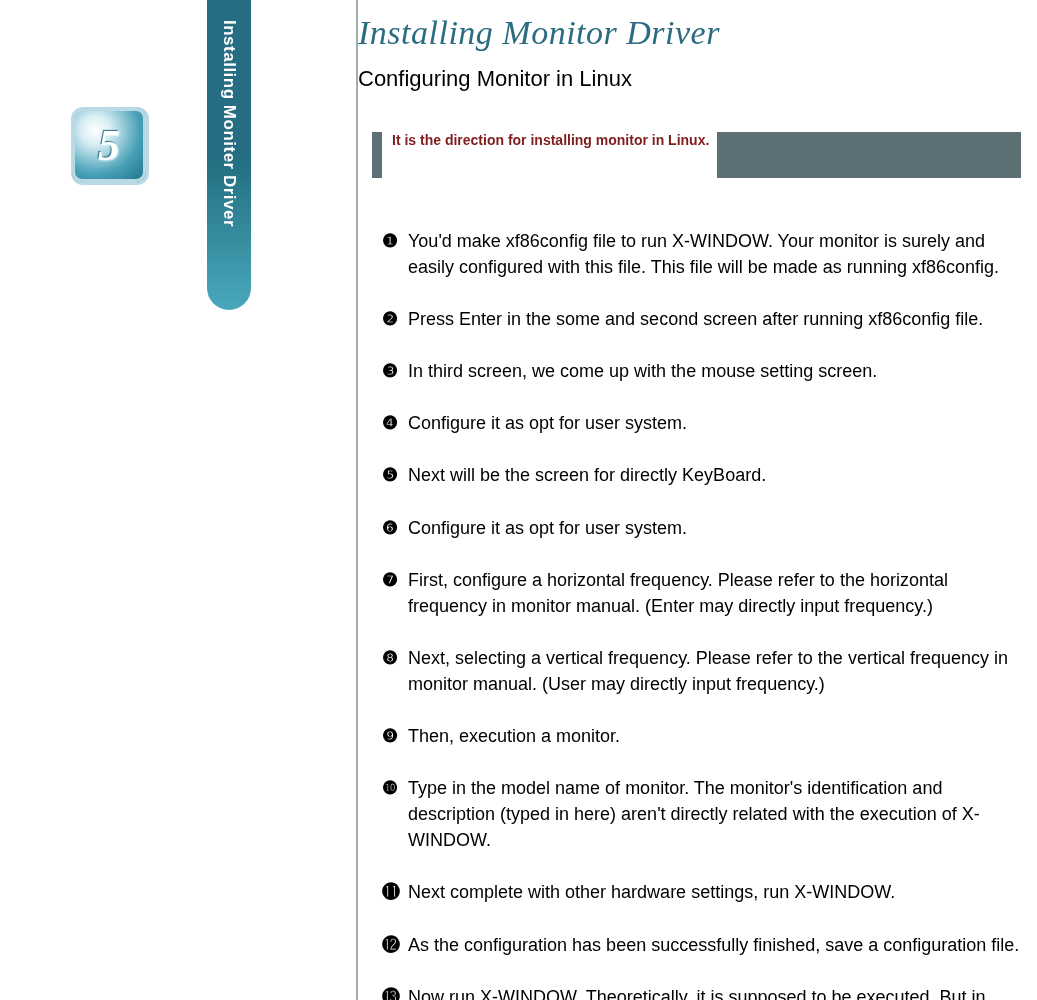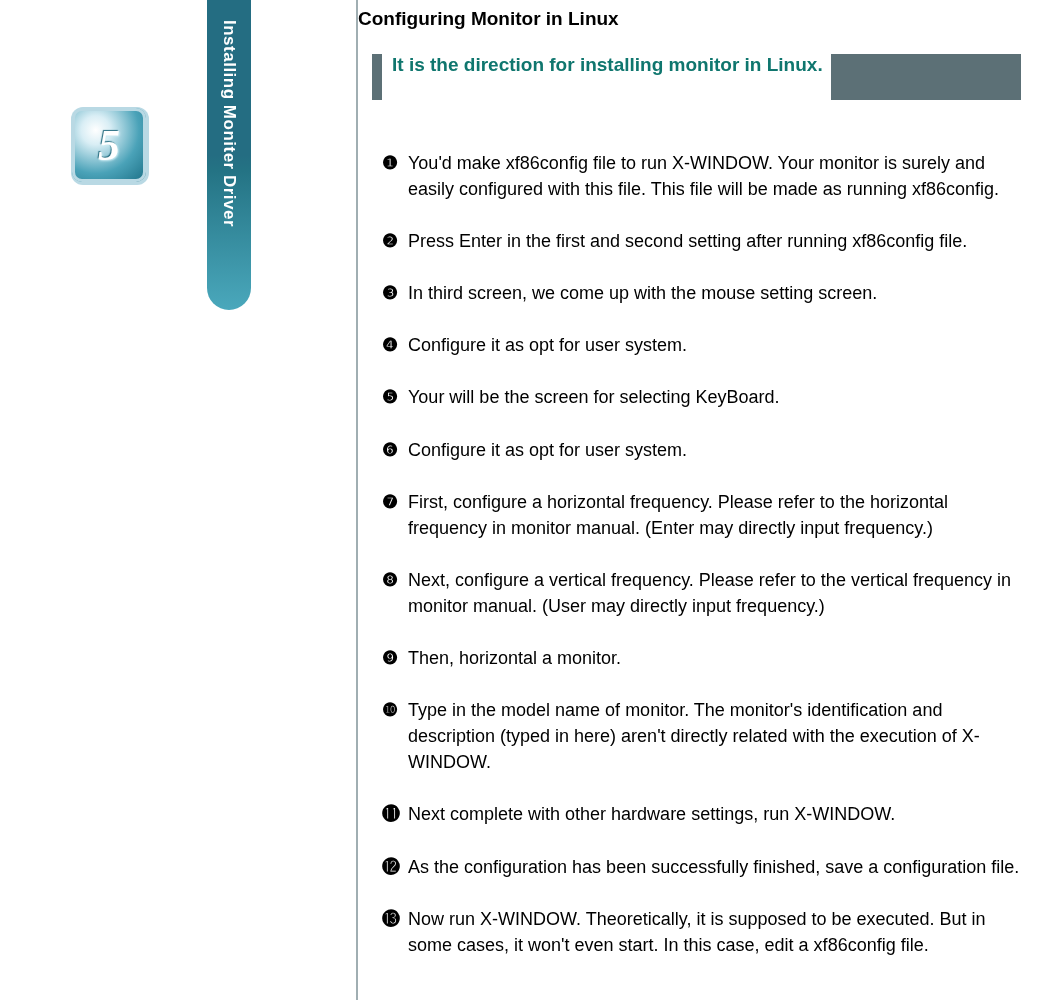--- a/index.html
+++ b/index.html
@@ -77,41 +77,41 @@
     .page-title {
       font-family: Georgia, 'Times New Roman', serif;
       font-style: italic;
       color: #2b6c82;
       font-size: 34px;
       font-weight: 500;
       margin: 6px 0 14px 0;
       letter-spacing: 0.5px;
     }
     .subtitle {
-      font-weight: bold;
-      font-size: 19px;
+      font-weight: normal;
+      font-size: 22px;
       color: #000;
-      margin-bottom: 24px;
+      margin-bottom: 40px;
     }
     .callout-row {
       display: flex;
       align-items: stretch;
       margin-left: 14px;
       margin-bottom: 50px;
     }
     .callout-bar {
       width: 10px;
       background: #5c7076;
       margin-right: 10px;
       height: 46px;
     }
     .callout-text {
-      color: #0f766e;
+      color: #7f1d1d;
       font-weight: bold;
-      font-size: 19px;
+      font-size: 14px;
       line-height: 1.2;
       padding-top: 0;
     }
     .callout-fill {
       flex: 1;
       height: 46px;
       background: #5c7076;
       margin-left: 8px;
       margin-right: 6px;
     }
@@ -145,64 +145,65 @@
     <span>5</span>
   </div>
   <div class="side-tab">
     <span>Installing Moniter Driver</span>
   </div>
 </div>
 
 <div class="vrule"></div>
 
 <div class="main">
+  <h1 class="page-title">Installing Monitor Driver</h1>
   <div class="subtitle">Configuring Monitor in Linux</div>
 
   <div class="callout-row">
     <div class="callout-bar"></div>
     <div class="callout-text">It is the direction for installing monitor in Linux.</div>
     <div class="callout-fill"></div>
   </div>
 
   <div class="steps" id="steps-container">
       <div class="step">
         <div class="marker">❶</div>
         <div class="text">You'd make xf86config file to run X-WINDOW. Your monitor is surely and easily configured with this file. This file will be made as running xf86config.</div>
       </div>
       <div class="step">
         <div class="marker">❷</div>
-        <div class="text">Press Enter in the first and second setting after running xf86config file.</div>
+        <div class="text">Press Enter in the some and second screen after running xf86config file.</div>
       </div>
       <div class="step">
         <div class="marker">❸</div>
         <div class="text">In third screen, we come up with the mouse setting screen.</div>
       </div>
       <div class="step">
         <div class="marker">❹</div>
         <div class="text">Configure it as opt for user system.</div>
       </div>
       <div class="step">
         <div class="marker">❺</div>
-        <div class="text">Your will be the screen for selecting KeyBoard.</div>
+        <div class="text">Next will be the screen for directly KeyBoard.</div>
       </div>
       <div class="step">
         <div class="marker">❻</div>
         <div class="text">Configure it as opt for user system.</div>
       </div>
       <div class="step">
         <div class="marker">❼</div>
         <div class="text">First, configure a horizontal frequency. Please refer to the horizontal frequency in monitor manual. (Enter may directly input frequency.)</div>
       </div>
       <div class="step">
         <div class="marker">❽</div>
-        <div class="text">Next, configure a vertical frequency.  Please refer to the vertical frequency  in monitor manual. (User may directly input frequency.)</div>
+        <div class="text">Next, selecting a vertical frequency.  Please refer to the vertical frequency  in monitor manual. (User may directly input frequency.)</div>
       </div>
       <div class="step">
         <div class="marker">❾</div>
-        <div class="text">Then, horizontal a monitor.</div>
+        <div class="text">Then, execution a monitor.</div>
       </div>
       <div class="step">
         <div class="marker">❿</div>
         <div class="text">Type in the model name of monitor. The monitor's identification and description (typed  in  here) aren't directly related with the execution of X-WINDOW.</div>
       </div>
       <div class="step">
         <div class="marker">⓫</div>
         <div class="text">Next complete with other hardware settings, run X-WINDOW.</div>
       </div>
       <div class="step">

